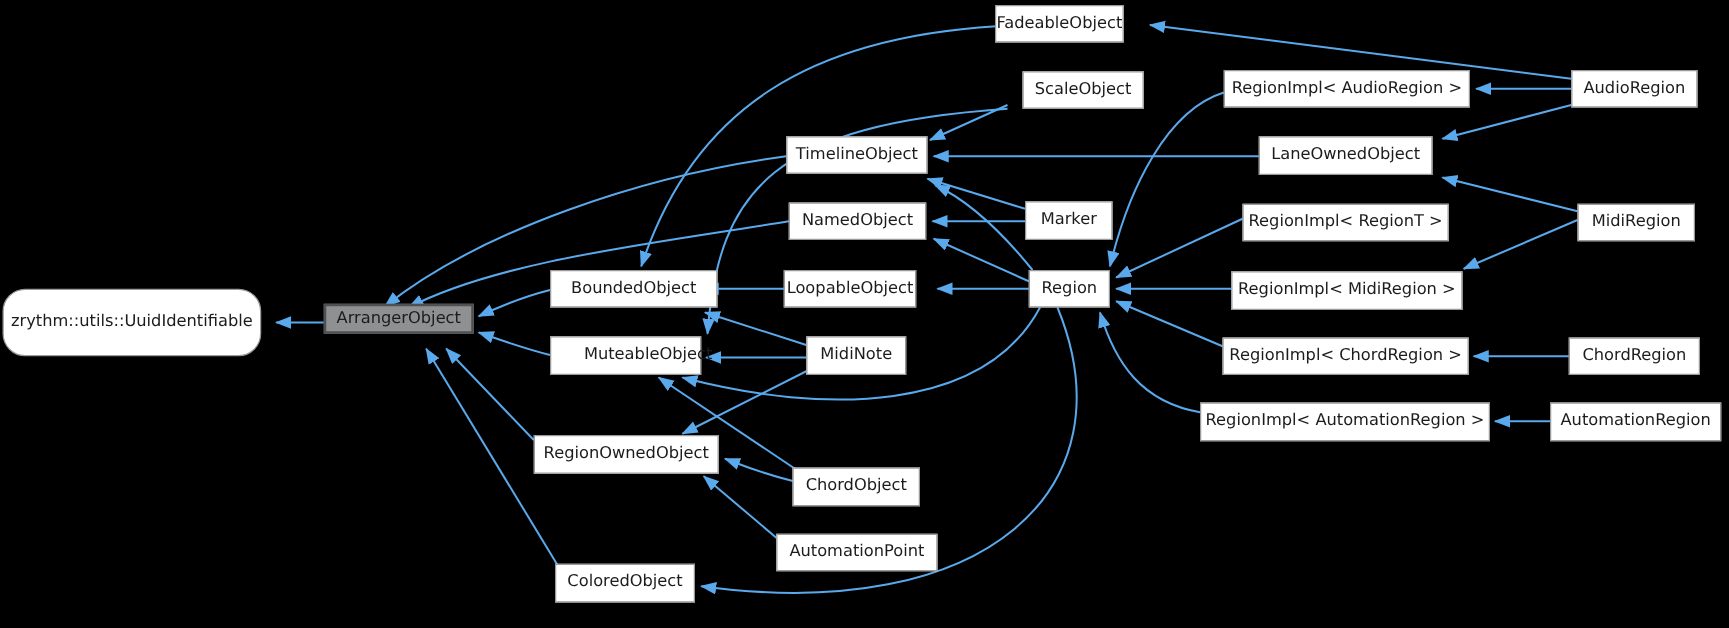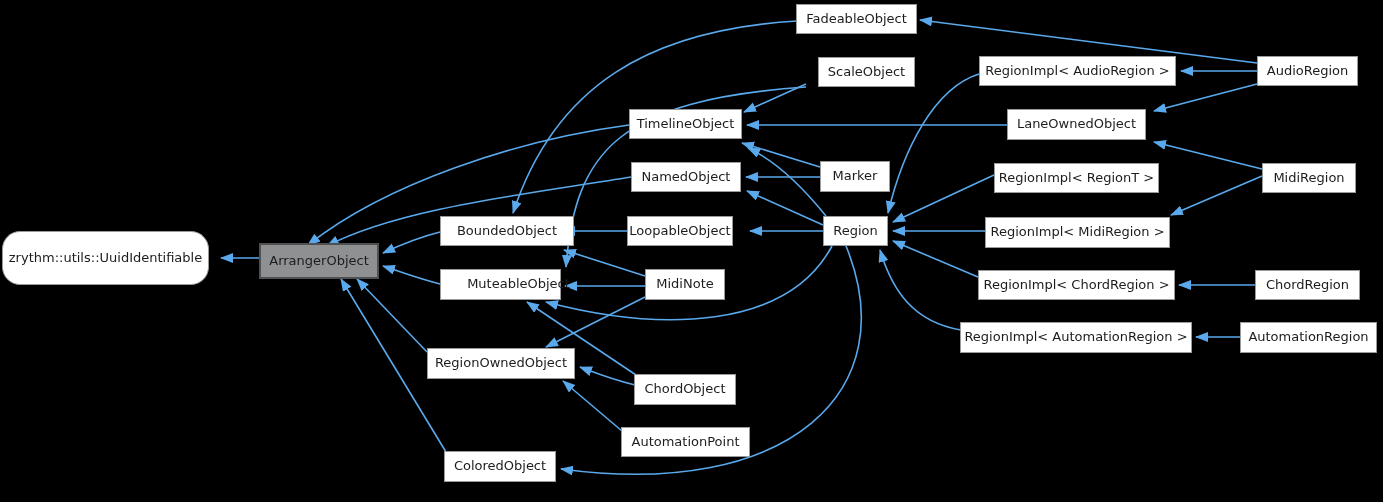--- a/index.html
+++ b/index.html
@@ -72,21 +72,21 @@
       <path d="M1257,84 L1154,111" class="edge" marker-end="url(#arrowhead)"></path>
       <path d="M1262,169 L1154,142" class="edge" marker-end="url(#arrowhead)"></path>
       <path d="M1262,176 L1171,215" class="edge" marker-end="url(#arrowhead)"></path>
       <path d="M1255,285 L1179,285" class="edge" marker-end="url(#arrowhead)"></path>
       <path d="M1240,337 L1196,337" class="edge" marker-end="url(#arrowhead)"></path>
     </svg>
   <div id="nodes">
       <div class="node" style="left: 2px; top: 231px; width: 207px; height: 54px; border-radius: 18px;">
         <span>zrythm::utils::UuidIdentifiable</span>
       </div>
-      <div class="node highlight" style="left: 259px; top: 243px; width: 120px; height: 36px;">
+      <div class="node highlight" style="left: 259px; top: 243px; width: 120px; height: 24px;">
         <span>ArrangerObject</span>
       </div>
       <div class="node" style="left: 440px; top: 216px; width: 134px; height: 30px;">
         <span>BoundedObject</span>
       </div>
       <div class="node" style="left: 440px; top: 269px; width: 121px; height: 31px; padding-left: 36px;">
         <span>MuteableObject</span>
       </div>
       <div class="node" style="left: 427px; top: 348px; width: 148px; height: 31px;">
         <span>RegionOwnedObject</span>
@@ -105,21 +105,21 @@
       </div>
       <div class="node" style="left: 645px; top: 269px; width: 80px; height: 31px;">
         <span>MidiNote</span>
       </div>
       <div class="node" style="left: 634px; top: 374px; width: 102px; height: 31px;">
         <span>ChordObject</span>
       </div>
       <div class="node" style="left: 621px; top: 427px; width: 129px; height: 30px;">
         <span>AutomationPoint</span>
       </div>
-      <div class="node" style="left: 796px; top: 4px; width: 121px; height: 30px;">
+      <div class="node" style="left: 796px; top: 4px; width: 103px; height: 30px;">
         <span>FadeableObject</span>
       </div>
       <div class="node" style="left: 806px; top: 57px; width: 97px; height: 30px; margin-left: 12px;">
         <span>ScaleObject</span>
       </div>
       <div class="node" style="left: 820px; top: 161px; width: 70px; height: 31px;">
         <span>Marker</span>
       </div>
       <div class="node" style="left: 823px; top: 216px; width: 65px; height: 30px;">
         <span>Region</span>

